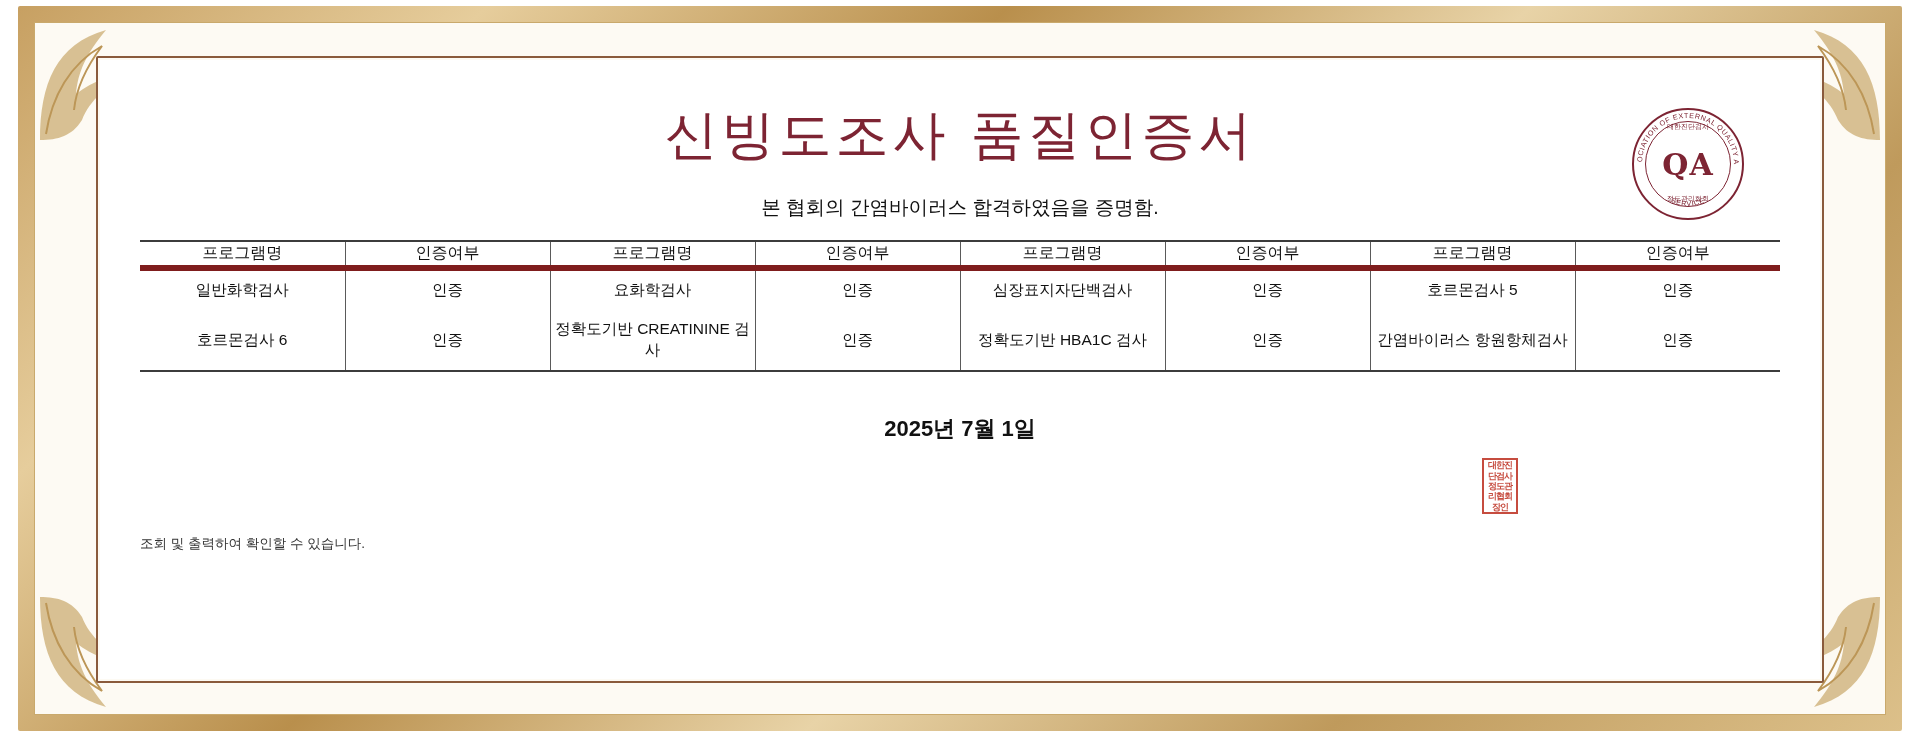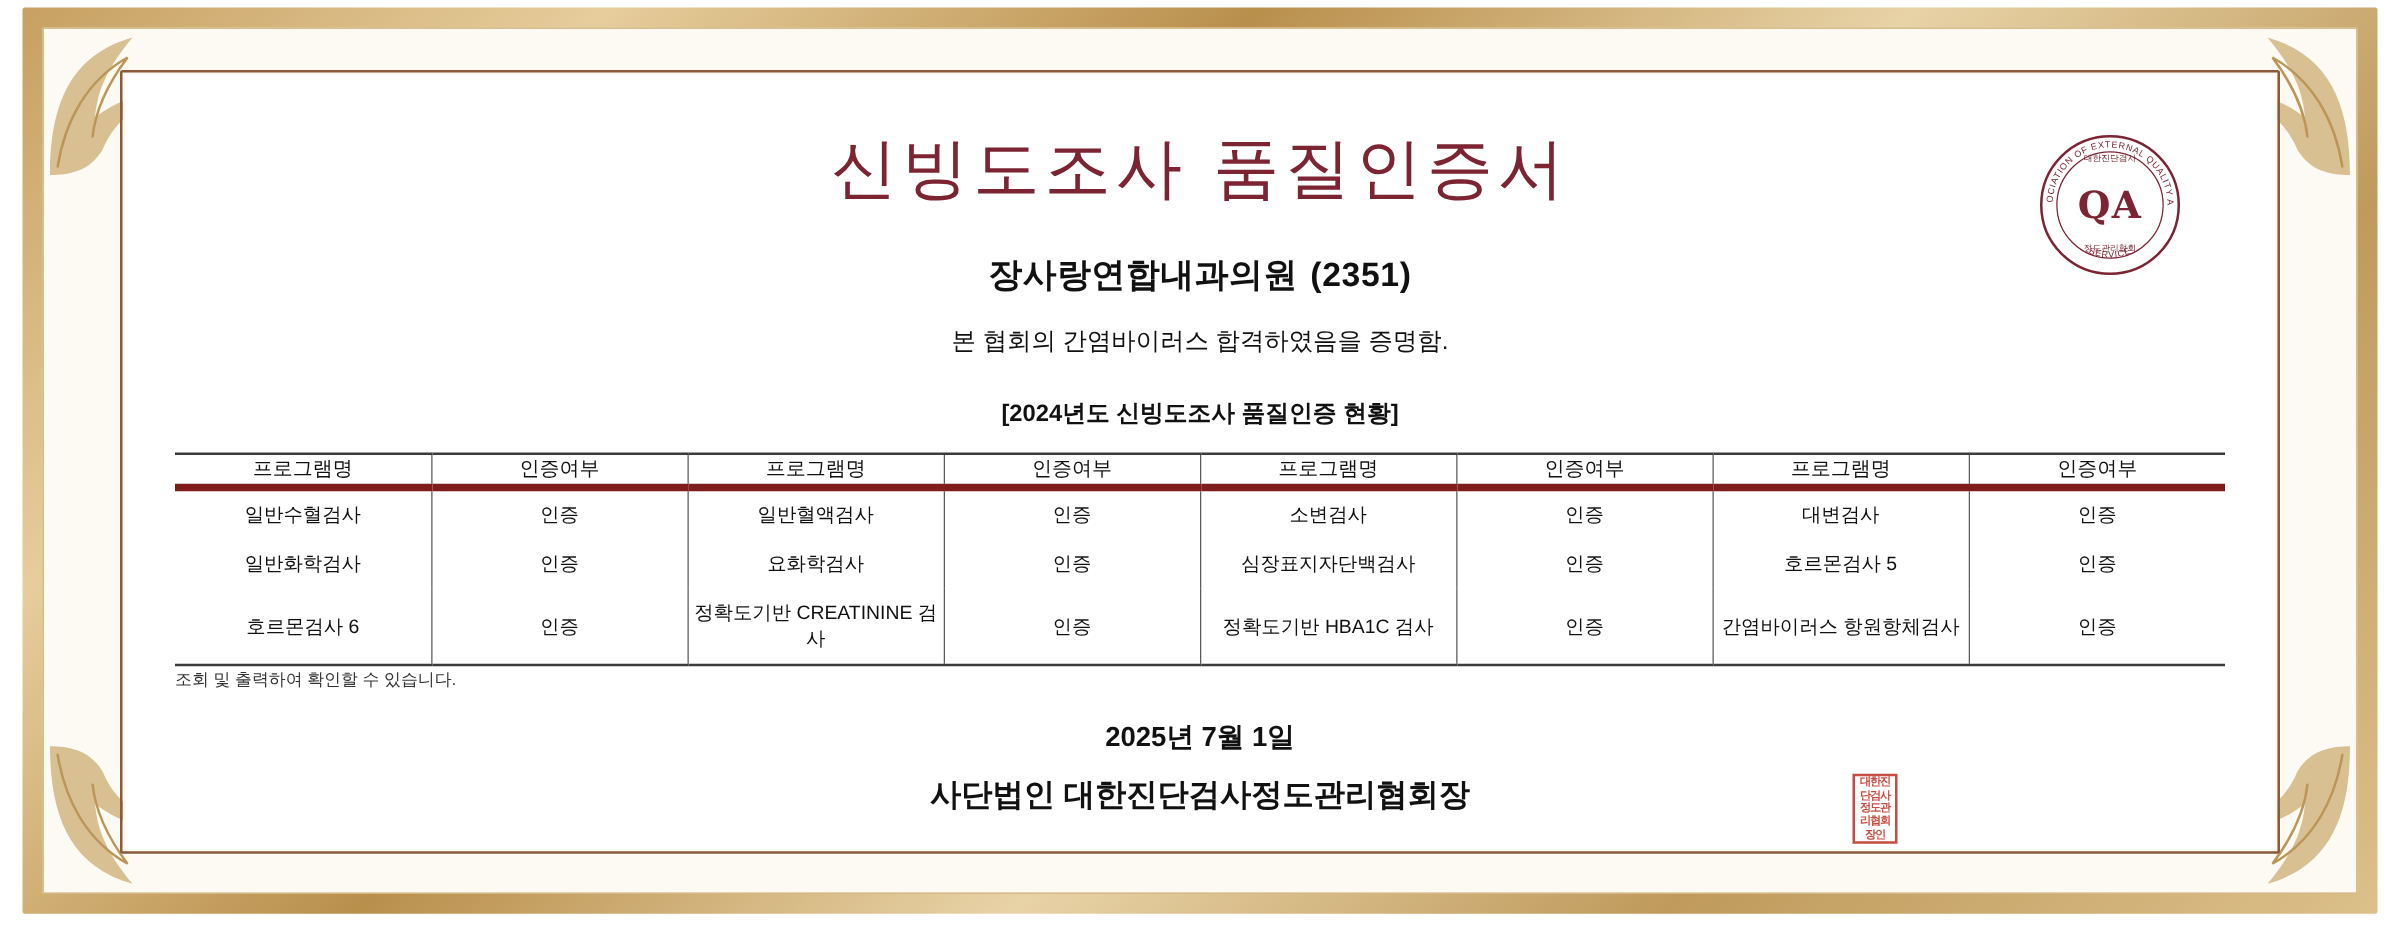--- a/index.html
+++ b/index.html
@@ -270,55 +270,41 @@
           <textPath href="#arcBot" startOffset="50%" text-anchor="middle">SERVICE</textPath>
         </text>
       </svg>
       <div class="qa-top-kr">대한진단검사</div>
       <div class="qa-text">QA</div>
       <div class="qa-bot-kr">정도관리협회</div>
     </div>
 
     <div class="cert-title">신빙도조사 품질인증서</div>
 
-    <div class="org-line">
-      <span>장사랑연합내과의원</span><span class="code">(2351)</span>
-    </div>
 
     <div class="body-text">
       <div>본 협회의 간염바이러스 합격하였음을 증명함.</div>
     </div>
 
-    <div class="section-title">[2024년도 신빙도조사 품질인증 현황]</div>
 
     <table class="cert-table">
       <thead>
         <tr>
           <th>프로그램명</th>
           <th>인증여부</th>
           <th>프로그램명</th>
           <th>인증여부</th>
           <th>프로그램명</th>
           <th>인증여부</th>
           <th>프로그램명</th>
           <th>인증여부</th>
         </tr>
       </thead>
       <tbody>
         <tr>
-          <td>일반수혈검사</td>
-          <td>인증</td>
-          <td>일반혈액검사</td>
-          <td>인증</td>
-          <td>소변검사</td>
-          <td>인증</td>
-          <td>대변검사</td>
-          <td>인증</td>
-        </tr>
-        <tr>
           <td>일반화학검사</td>
           <td>인증</td>
           <td>요화학검사</td>
           <td>인증</td>
           <td>심장표지자단백검사</td>
           <td>인증</td>
           <td>호르몬검사 5</td>
           <td>인증</td>
         </tr>
         <tr>
@@ -334,18 +320,17 @@
       </tbody>
     </table>
 
     <div class="footnote">
       <div>조회 및 출력하여 확인할 수 있습니다.</div>
     </div>
 
     <div class="date-line">2025년 7월 1일</div>
 
     <div class="signer-line">
-      <span>사단법인 대한진단검사정도관리협회장</span>
       <span class="seal">대한진단검사정도관리협회장인</span>
     </div>
 
   </div>
 </div>
 
 </body></html>

